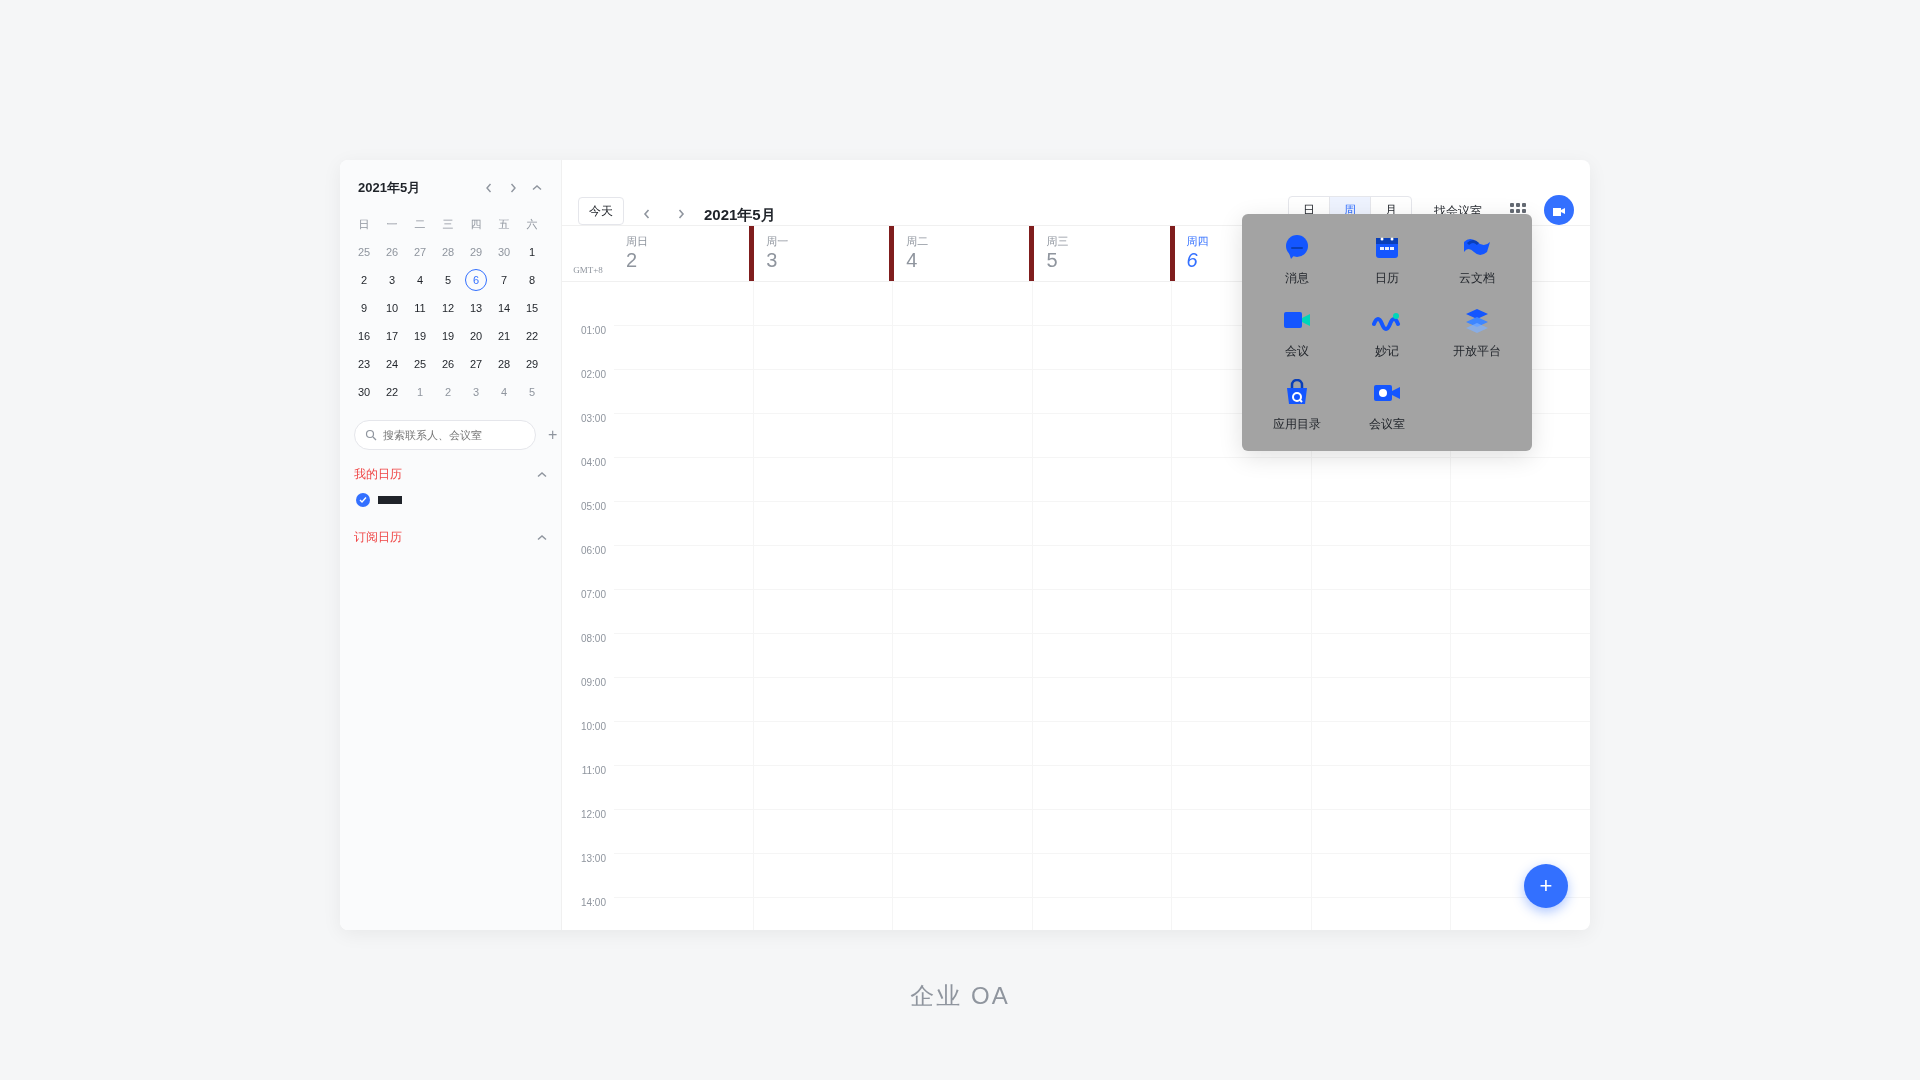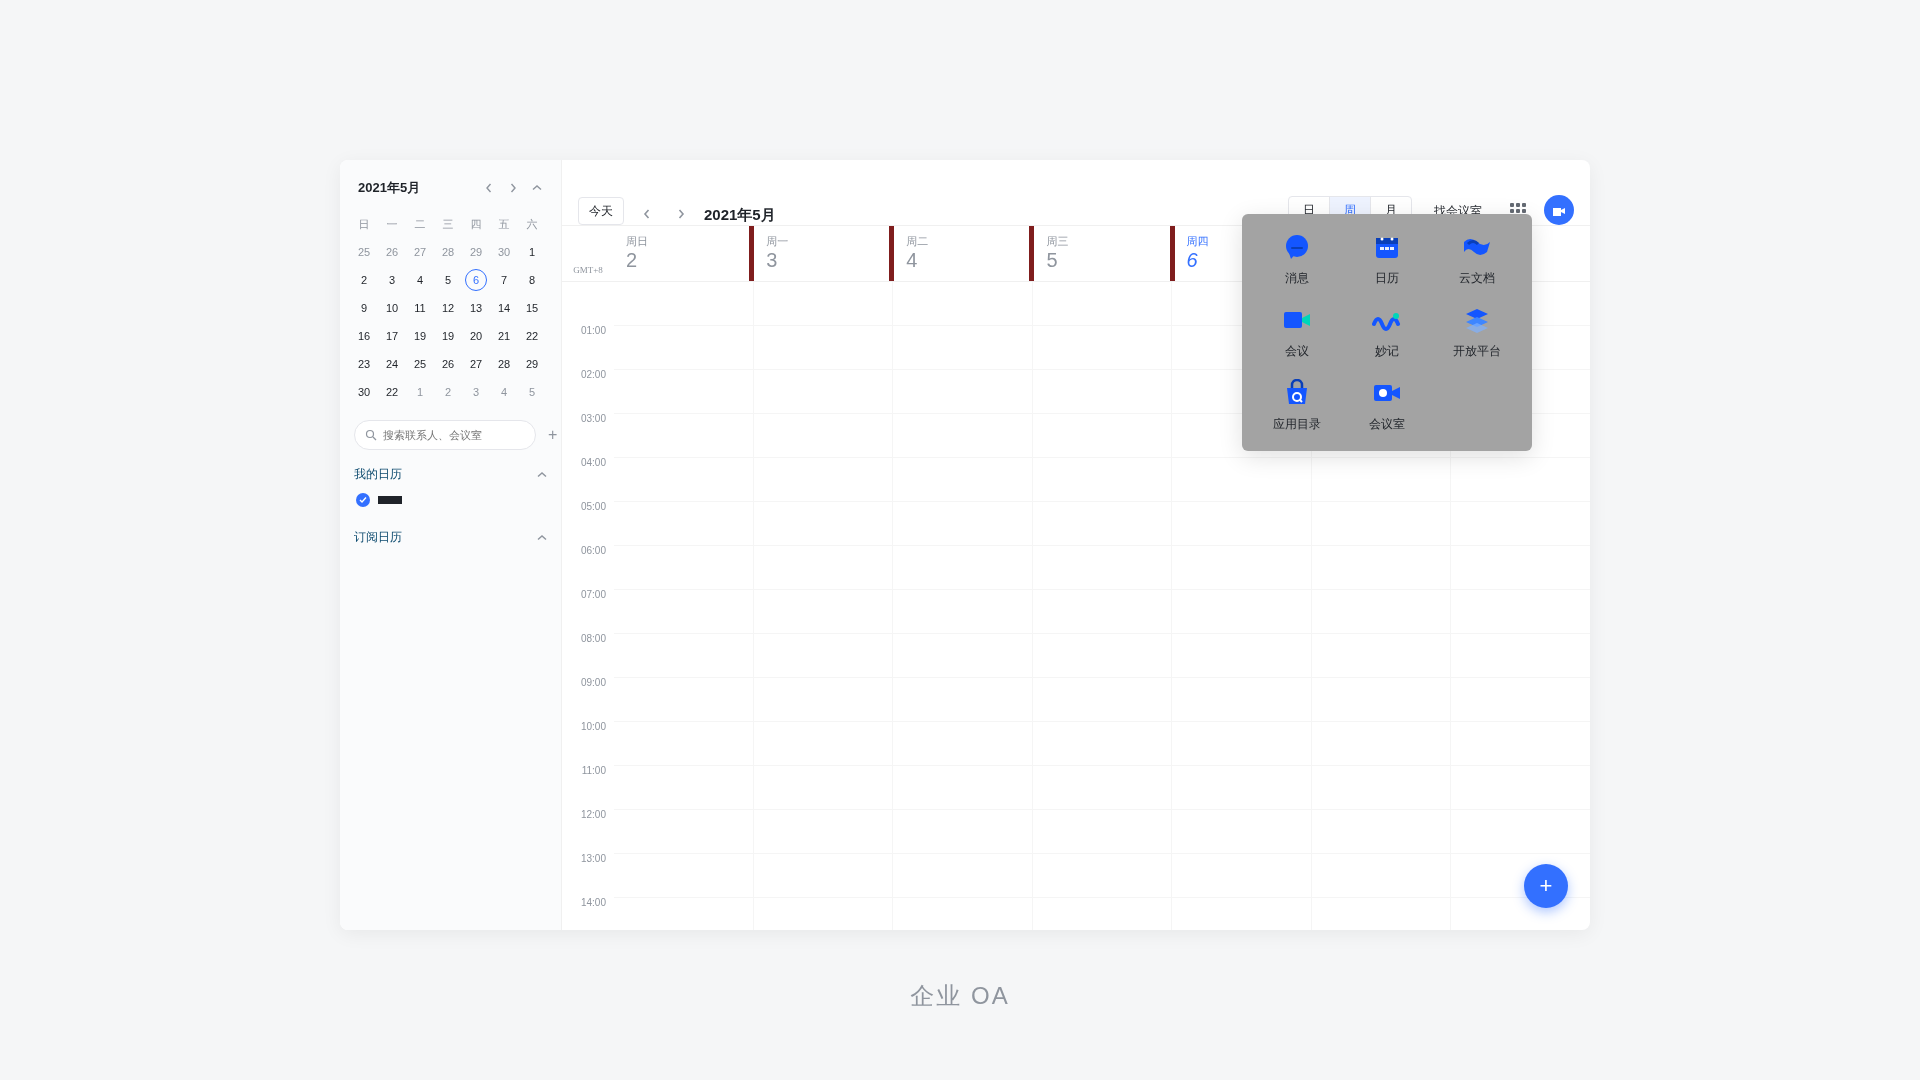--- a/index.html
+++ b/index.html
@@ -18,21 +18,21 @@
 .mini-cell.hdr { color: #8f959e; font-weight: 400; }
 .mini-cell.cur { color: #1f2329; font-weight: 500; }
 .mini-cell.today { position: relative; }
 .mini-cell.today span { width: 22px; height: 22px; border: 1.5px solid #3370ff; border-radius: 50%; display: flex; align-items: center; justify-content: center; color: #3370ff; }
 .sidebar-search-row { display: flex; align-items: center; gap: 12px; padding: 14px 12px 10px 14px; }
 .sidebar-search { flex: 1; height: 30px; background: #fff; border: 1px solid #e5e6eb; border-radius: 15px; display: flex; align-items: center; padding: 0 10px; gap: 6px; }
 .sidebar-search input { border: none; outline: none; font-size: 11px; flex: 1; background: transparent; color: #1f2329; }
 .sidebar-add { width: 20px; height: 20px; display: flex; align-items: center; justify-content: center; color: #8f959e; cursor: pointer; font-size: 16px; }
 .cal-section { padding: 6px 14px; }
 .cal-section-hdr { display: flex; align-items: center; justify-content: space-between; cursor: pointer; }
-.cal-section-title { font-size: 12px; color: #0c4a6e; }
+.cal-section-title { font-size: 12px; color: #ef4444; }
 .cal-item { display: flex; align-items: center; gap: 8px; padding: 10px 2px; }
 .cal-check { width: 14px; height: 14px; border-radius: 50%; background: #3370ff; display: flex; align-items: center; justify-content: center; }
 .cal-name { font-size: 12px; color: #1f2329; }
 .cal-name .blk { display: inline-block; width: 24px; height: 8px; background: #1f2329; }
 
 
 .main { flex: 1; display: flex; flex-direction: column; position: relative; }
 .topbar { height: 66px; border-bottom: 1px solid #f0f0f0; display: flex; align-items: flex-end; padding: 0 16px; gap: 12px; }
 .today-btn { height: 28px; padding: 0 10px; border: 1px solid #e5e6eb; border-radius: 4px; font-size: 12px; color: #1f2329; background: #fff; cursor: pointer; display: flex; align-items: center; }
 .nav-arrow { width: 22px; height: 22px; display: flex; align-items: center; justify-content: center; cursor: pointer; color: #8f959e; }

